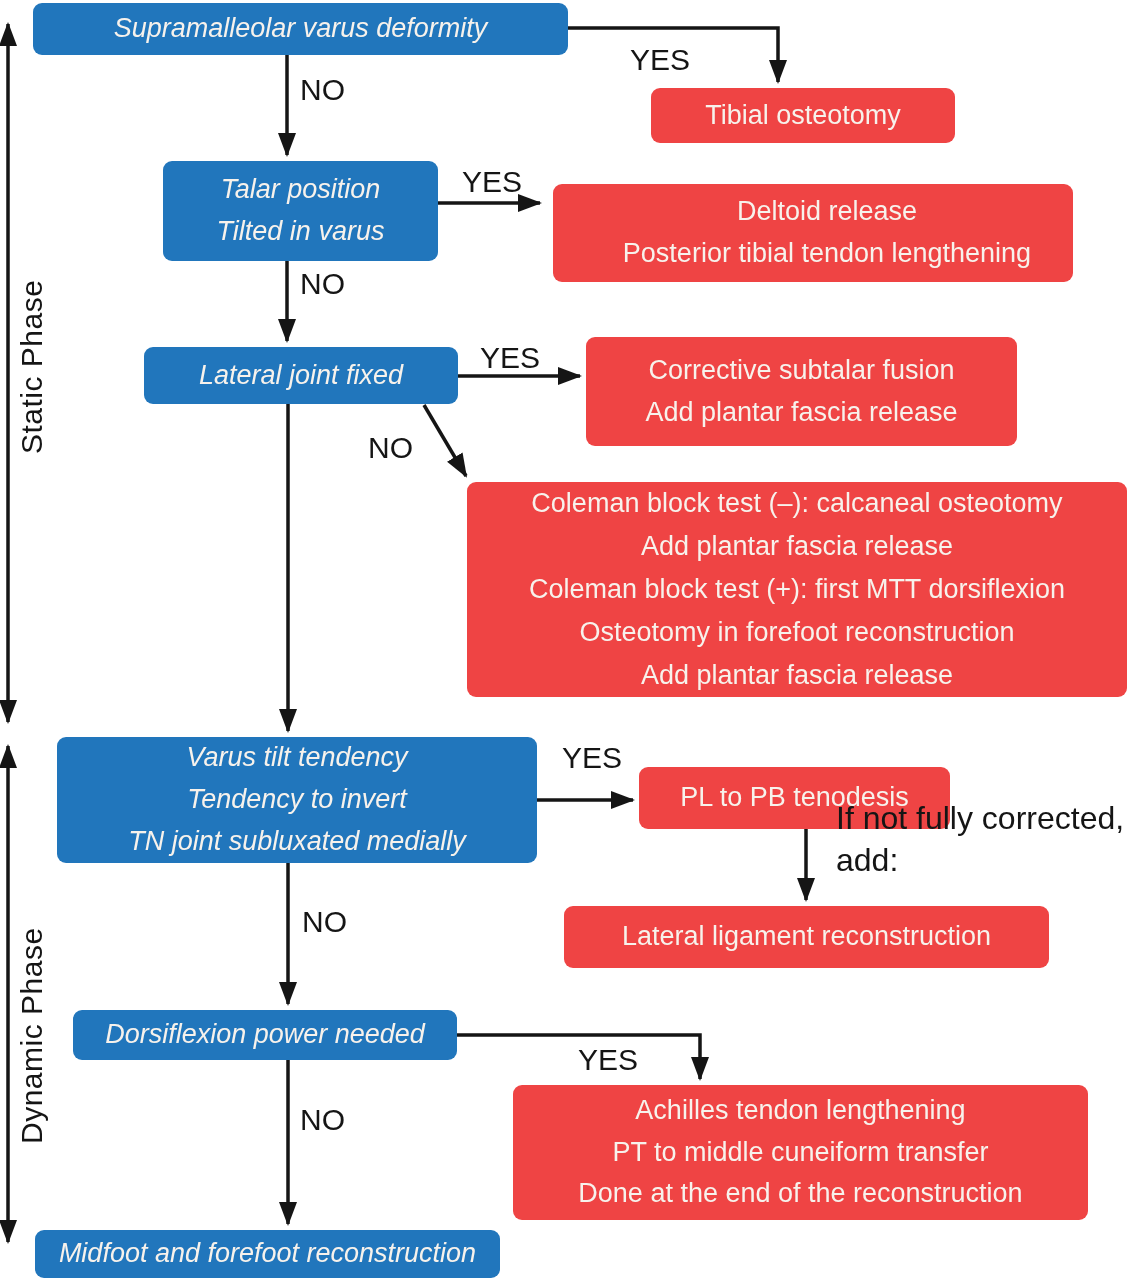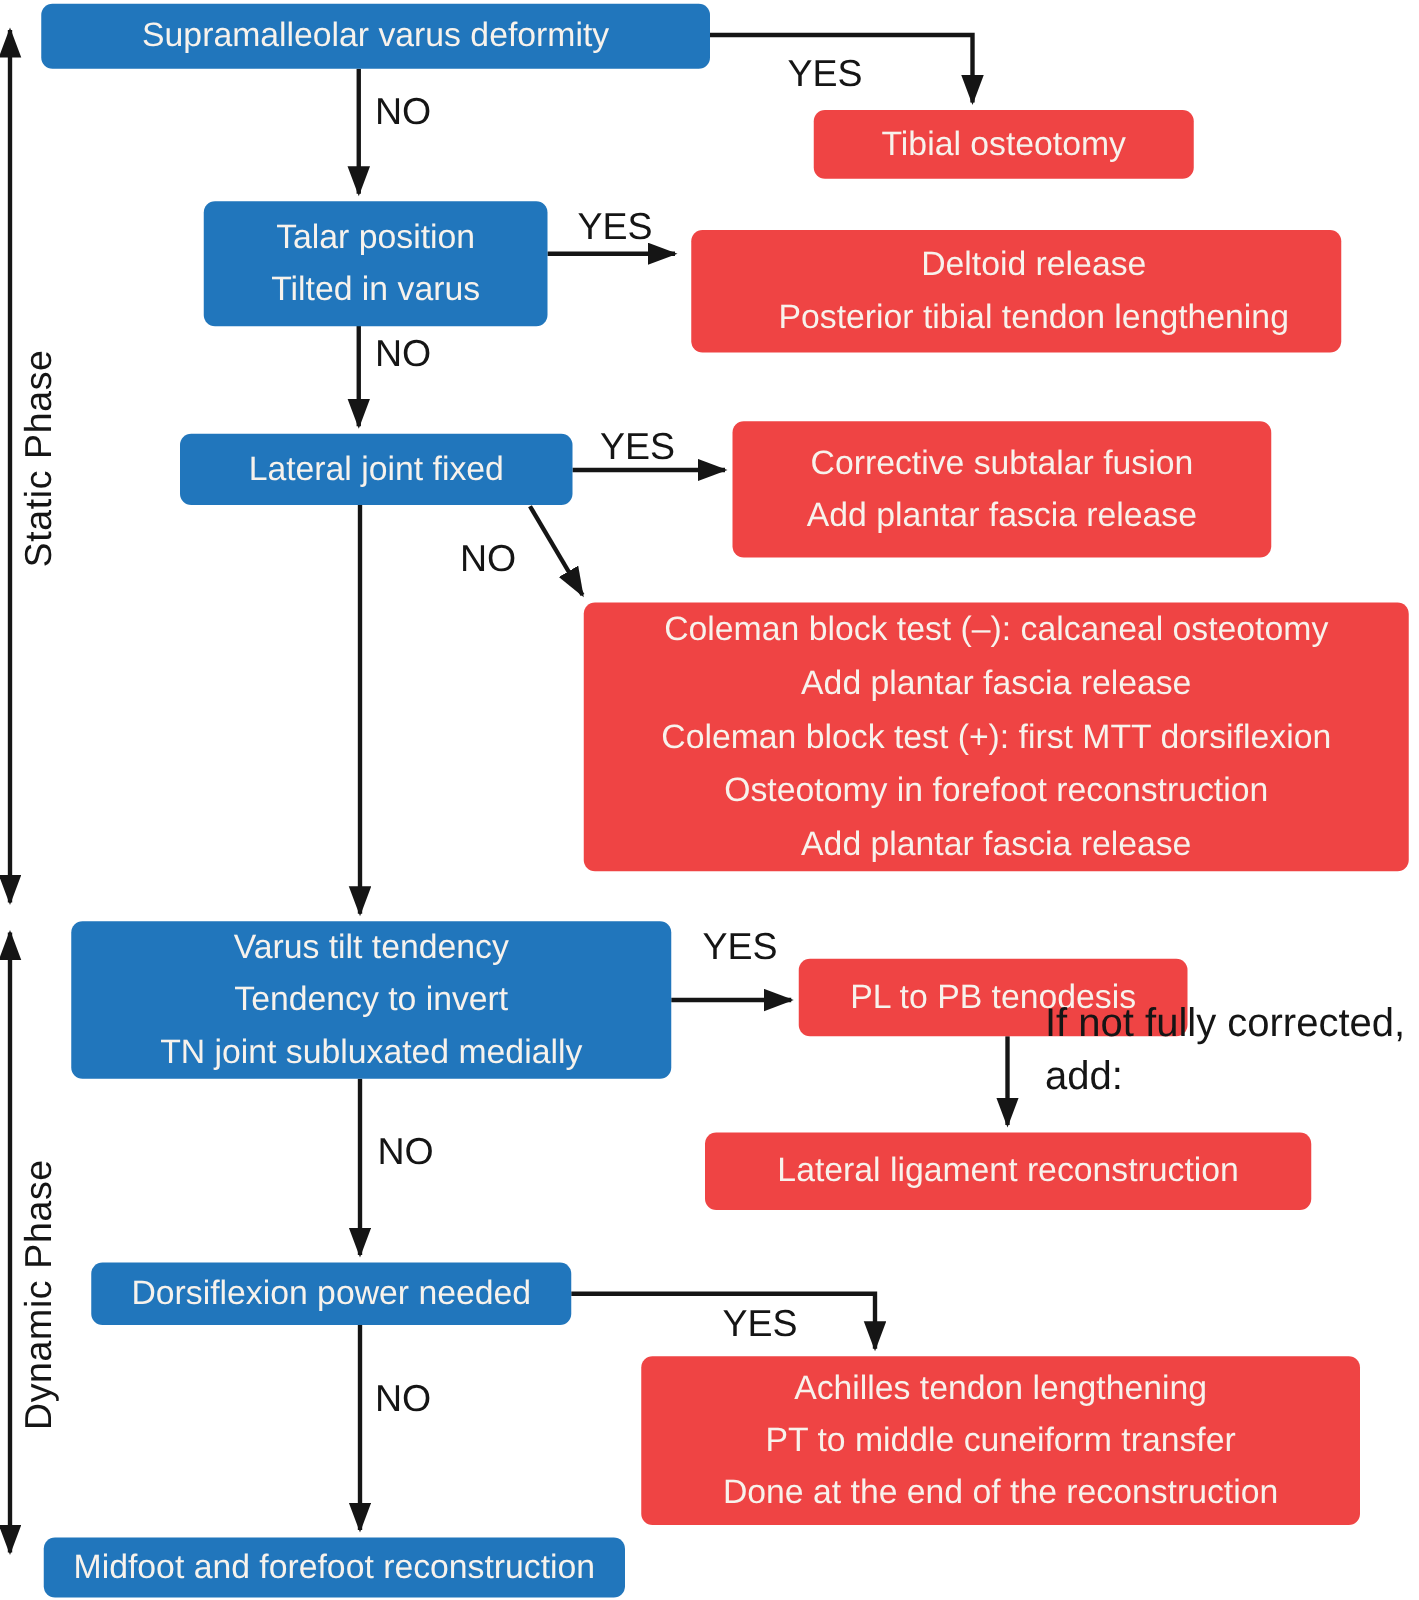--- a/index.html
+++ b/index.html
@@ -3,21 +3,21 @@
 <meta charset="utf-8">
 <style>
   html,body{margin:0;padding:0;background:#ffffff;}
   body{width:1135px;height:1280px;position:relative;overflow:hidden;
        font-family:"Liberation Sans","DejaVu Sans",sans-serif;}
   #canvas{position:absolute;inset:0;width:1135px;height:1280px;}
   svg.connectors{position:absolute;left:0;top:0;pointer-events:none;}
   .node{position:absolute;display:flex;align-items:center;justify-content:center;
         text-align:center;border-radius:9px;font-size:27px;line-height:1.55;
         white-space:pre-line;color:#f7f2ec;}
-  .blue{background:#2176bc;}
+  .blue{background:#2176bc;font-style:italic;}
   .orange{background:#ef4444;}
   .elabel{position:absolute;font-size:30px;color:#151515;white-space:pre-line;
           line-height:1.3;}
   .phase{position:absolute;writing-mode:vertical-rl;transform:rotate(180deg);
          font-size:30px;color:#151515;display:flex;align-items:center;
          justify-content:center;width:36px;letter-spacing:0.5px;}
   
   #n0{left:33px;top:3px;width:535px;height:52px;}
   #n1{left:651px;top:88px;width:304px;height:55px;}
   #n2{left:163px;top:161px;width:275px;height:100px;}

